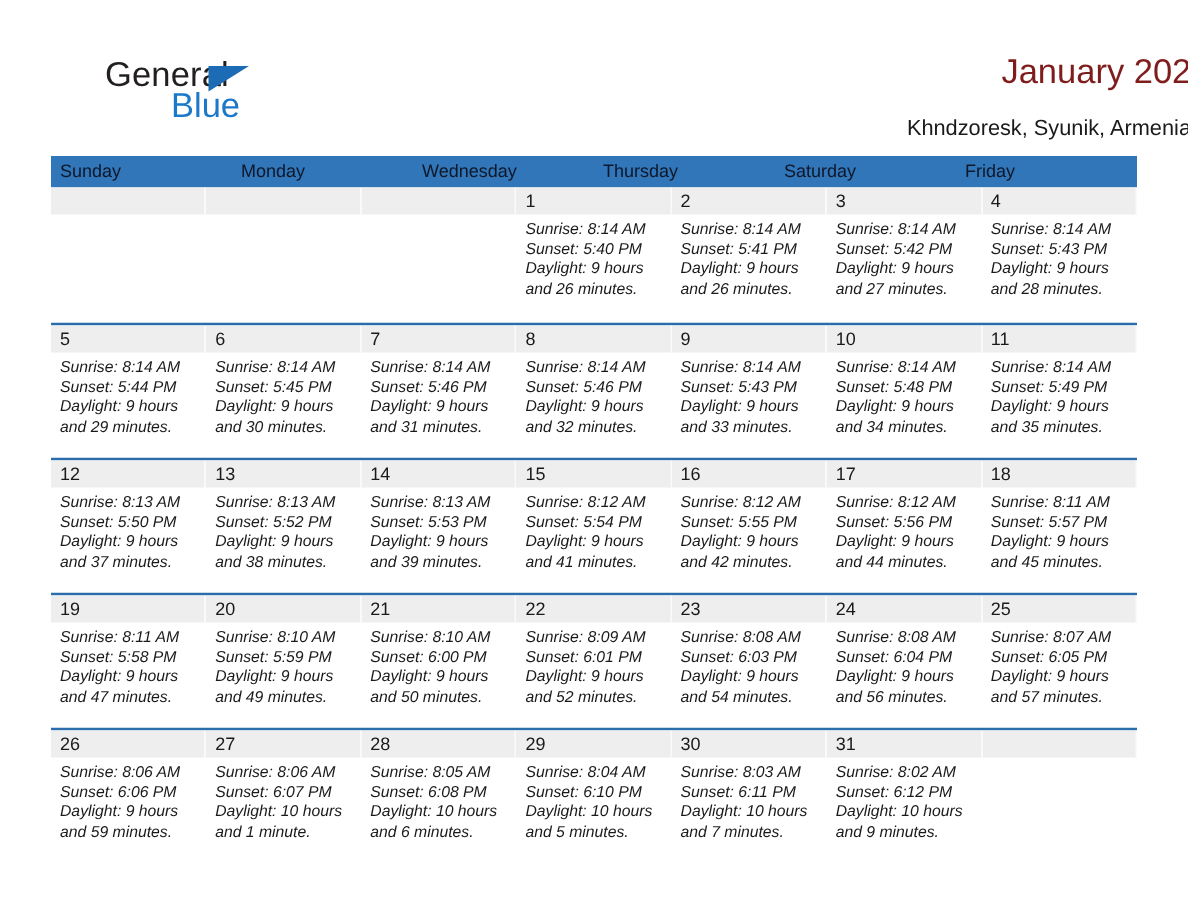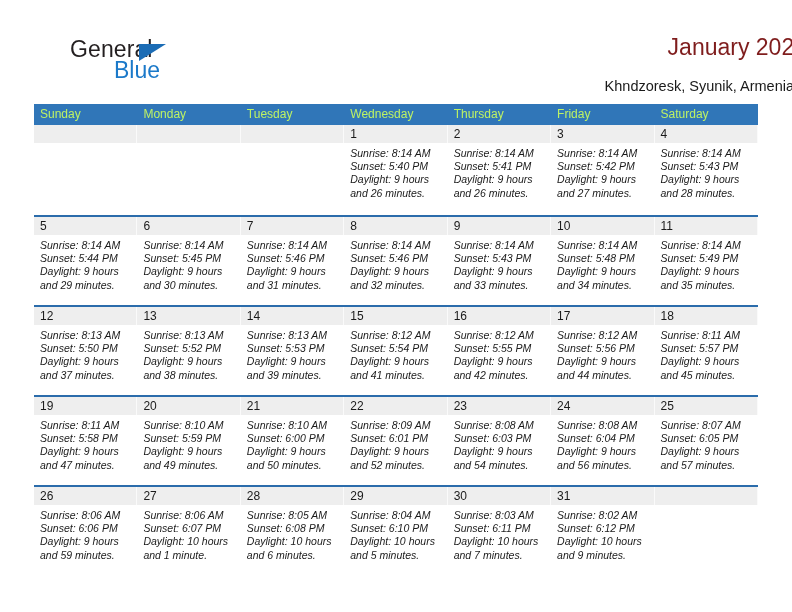--- a/index.html
+++ b/index.html
@@ -91,21 +91,21 @@
     width: 724px;
   }
   .weekday-row {
     display: flex;
     width: 100%;
     height: 21px;
     background: #3076b8;
   }
   .weekday {
     flex: 1 1 0;
-    color: #bef264;
+    color: #0f172a;
     font-size: 12px;
     line-height: 21px;
     padding-left: 6px;
     box-sizing: border-box;
     white-space: nowrap;
     overflow: hidden;
   }
   .week {
     display: flex;
     width: 100%;
@@ -161,25 +161,24 @@
       <span class="logo-blue">Blue</span>
     </div>
     <div class="title">January 2025</div>
     <div class="subtitle">Khndzoresk, Syunik, Armenia</div>
   </div>
 
   <div class="calendar">
     <div class="weekday-row" id="weekday-row">
         <div class="weekday">Sunday</div>
         <div class="weekday">Monday</div>
-        <div class="weekday">Tuesday</div>
         <div class="weekday">Wednesday</div>
         <div class="weekday">Thursday</div>
+        <div class="weekday">Saturday</div>
         <div class="weekday">Friday</div>
-        <div class="weekday">Saturday</div>
       </div>
     <div id="weeks-container">
         <div class="week">
           <div class="day-cell empty">
             <div class="day-band">
               <div class="day-num"></div>
             </div>
           </div>
           <div class="day-cell empty">
             <div class="day-band">

